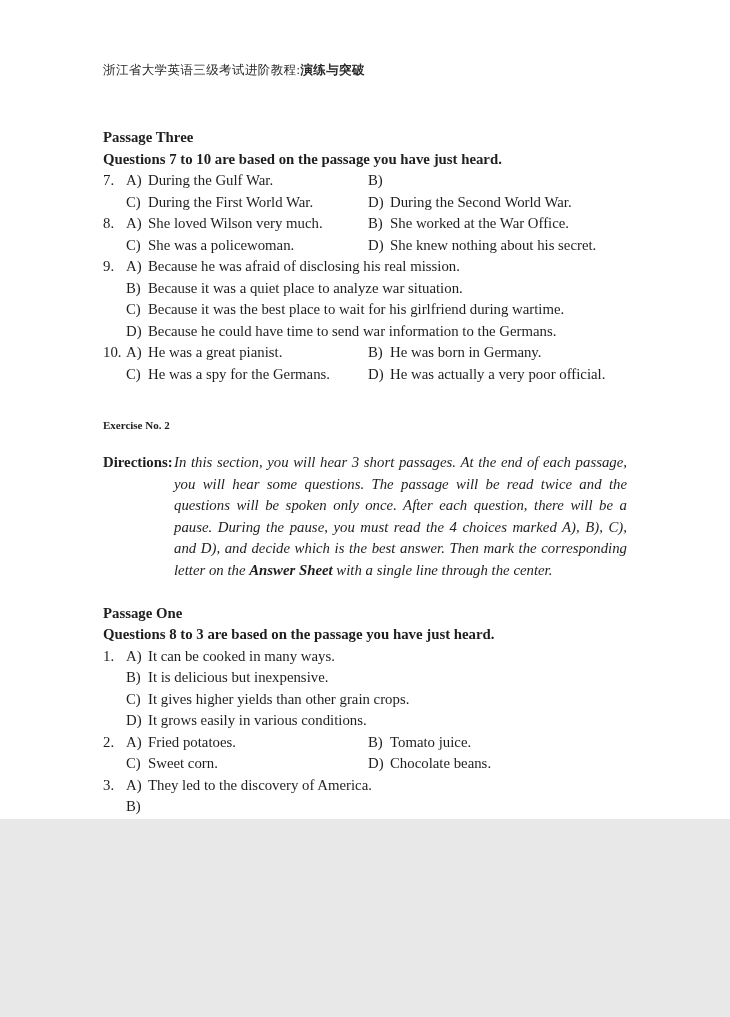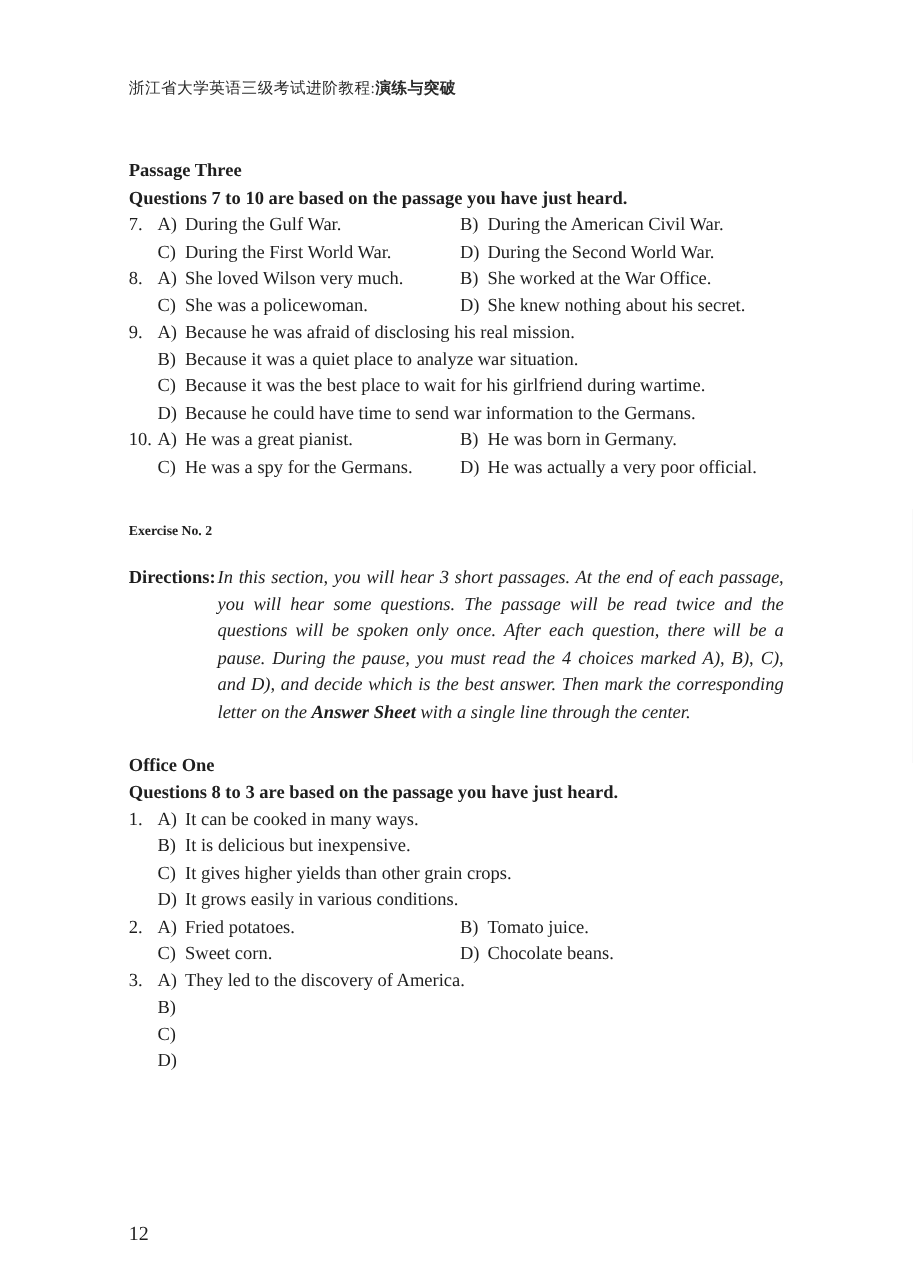--- a/index.html
+++ b/index.html
@@ -3,21 +3,21 @@
 <meta charset="utf-8">
 <style>
   html, body { margin: 0; padding: 0; }
   body {
     width: 730px; height: 1017px;
     background: #e8e8e8;
     font-family: "Liberation Serif", serif;
   }
   .doc {
     position: relative;
-    width: 730px; height: 1017px;
+    width: 730px; height: 819px;
     background: #ffffff;
     color: #1e1e1e;
     overflow: hidden;
   }
   .content {
     position: absolute;
     left: 103px; top: 62px;
     width: 524px;
   }
   .book-header {
@@ -91,21 +91,20 @@
       <div class="h-line">Questions 7 to 10 are based on the passage you have just heard.</div>
       <div>
           <div class="q-line">
             <span class="q-num">7.</span>
             <span class="q-opt left">
               <span class="q-lab">A)</span>
               <span class="q-txt">During the Gulf War.</span>
             </span>
             <span class="q-opt right">
               <span class="q-lab">B)</span>
-              <span class="q-txt">During the American Civil War.</span>
             </span>
           </div>
           <div class="q-line">
             <span class="q-num"></span>
             <span class="q-opt left">
               <span class="q-lab">C)</span>
               <span class="q-txt">During the First World War.</span>
             </span>
             <span class="q-opt right">
               <span class="q-lab">D)</span>
@@ -188,21 +187,21 @@
     </div>
 
     <div class="exercise-h">Exercise No. 2</div>
 
     <div class="directions">
       <span class="dir-label">Directions:</span>
       <p class="dir-text"><span>In this section, you will hear 3 short passages. At the end of each passage, you will hear some questions. The passage will be read twice and the questions will be spoken only once. After each question, there will be a pause. During the pause, you must read the 4 choices marked A), B), C), and D), and decide which is the best answer. Then mark the corresponding letter on the </span><span class="bold">Answer Sheet</span><span> with a single line through the center.</span></p>
     </div>
 
     <div class="sec-p1">
-      <div class="h-line">Office One</div>
+      <div class="h-line">Passage One</div>
       <div class="h-line">Questions 8 to 3 are based on the passage you have just heard.</div>
       <div>
           <div class="q-line">
             <span class="q-num">1.</span>
             <span class="q-opt full">
               <span class="q-lab">A)</span>
               <span class="q-txt">It can be cooked in many ways.</span>
             </span>
           </div>
           <div class="q-line">

